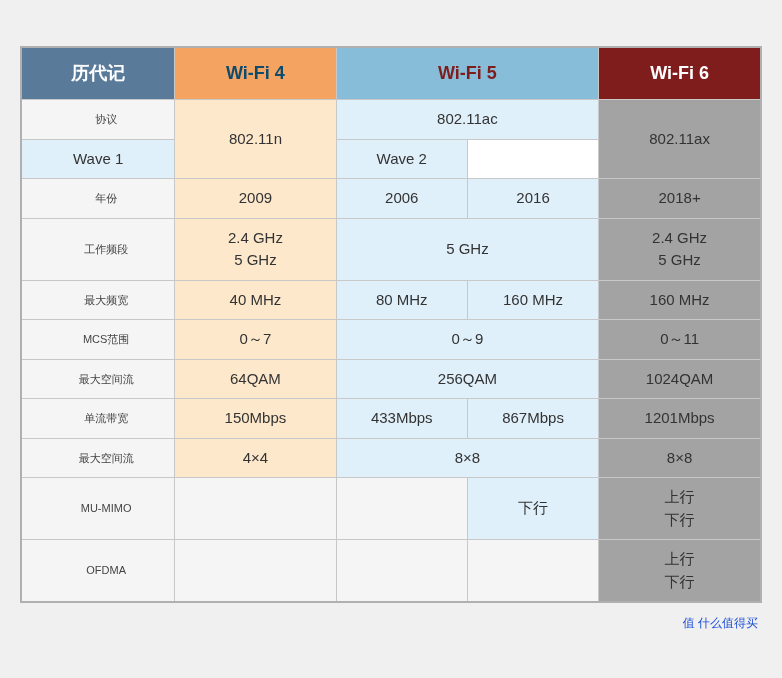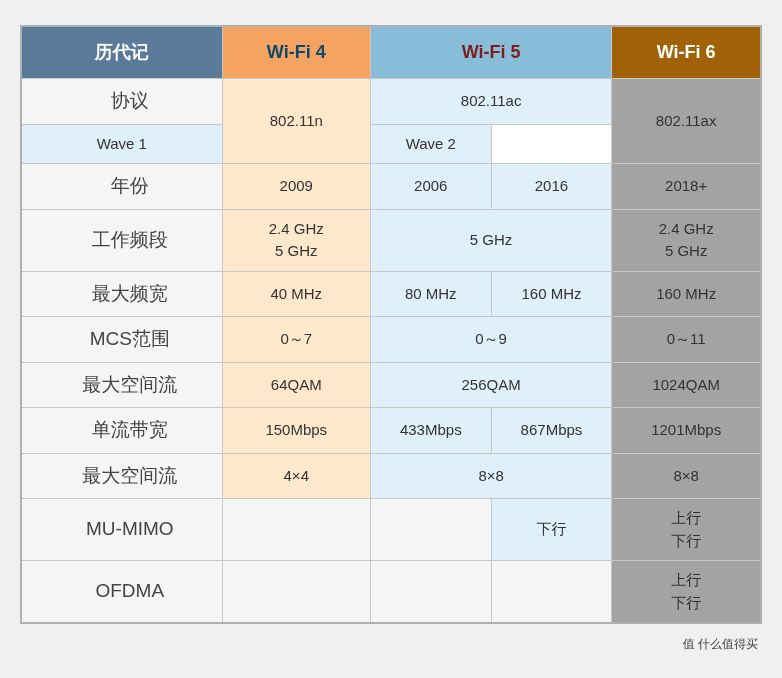--- a/index.html
+++ b/index.html
@@ -43,33 +43,33 @@
     }
     .th-wifi4 {
       background: #f4a460;
       color: #0c4a6e;
     }
     .th-wifi5 {
       background: #87bdd8;
       color: #7f1d1d;
     }
     .th-wifi6 {
-      background: #a16207;
+      background: #7f1d1d;
       color: #fff;
     }
     .subheader-protocol {
       background: #d0e8f5;
       font-size: 15px;
       color: #333;
     }
     
     .row-label {
       background: #f5f5f5;
       color: #444;
-      font-size: 19px;
+      font-size: 11px;
       font-weight: normal;
       padding-left: 22px;
     }
     
     .cell-wifi4 {
       background: #fde8cc;
       color: #333;
     }
     
     .cell-wifi5 {
@@ -81,21 +81,21 @@
       background: #a3a3a3;
       color: #333;
     }
     
     .cell-empty {
       background: #f5f5f5;
     }
     .watermark {
       text-align: right;
       font-size: 12px;
-      color: #404040;
+      color: #1d4ed8;
       margin-top: 12px;
       padding-right: 4px;
     }
   </style>
 </head>
 <body>
 
 <div class="wrapper">
   <table>
     <thead>

